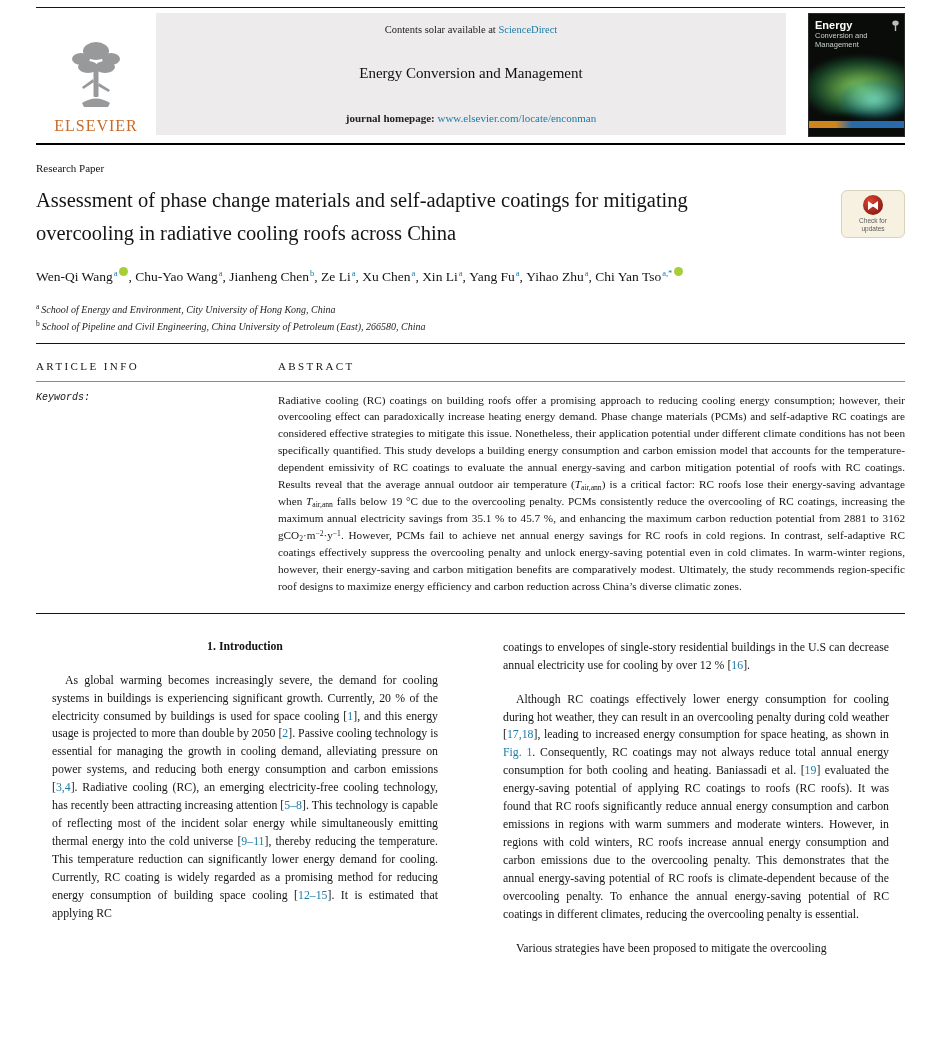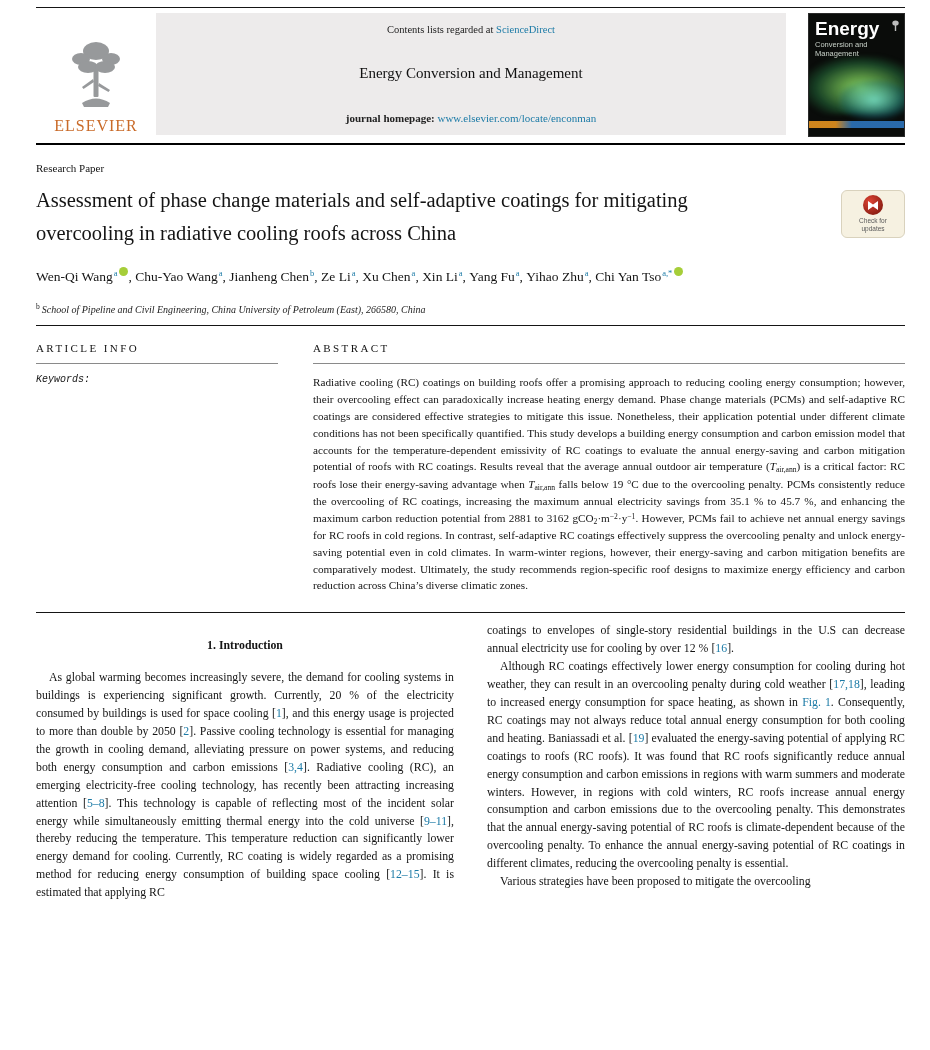--- a/index.html
+++ b/index.html
@@ -31,21 +31,21 @@
   .contents-line{font-size:10.5px;color:#222;}
   .mast-title{font-size:15px;color:#111;}
   .homepage-line{font-size:11px;color:#222;}
   .homepage-line b{font-weight:700;}
   .link{color:var(--link);text-decoration:none;cursor:pointer;}
 
   
   .cover{width:95px;height:122px;margin-left:22px;background:#0a0c0a;position:relative;
     overflow:hidden;border:1px solid #2a2a2a;cursor:pointer;flex-shrink:0;}
   .cover-title{position:absolute;top:5px;left:6px;font-family:"Liberation Sans",sans-serif;z-index:3;}
-  .cover-line1{font-size:19px;font-weight:bold;color:#fff;line-height:1.1;}
+  .cover-line1{font-size:11px;font-weight:bold;color:#fff;line-height:1.1;}
   .cover-line2,.cover-line3{font-size:7.5px;color:#c9d2c9;line-height:1.25;}
   .cover-glow1{position:absolute;left:-6px;top:42px;width:105px;height:58px;z-index:1;
     background:radial-gradient(ellipse at 55% 55%,rgba(150,225,95,.95),rgba(40,130,70,.45) 55%,transparent 75%);
     filter:blur(2px);}
   .cover-glow2{position:absolute;left:30px;top:66px;width:70px;height:40px;z-index:2;
     background:radial-gradient(ellipse at 50% 50%,rgba(120,230,210,.8),rgba(20,110,130,.35) 60%,transparent 78%);
     filter:blur(2px);}
   .cover-strip{position:absolute;bottom:8px;left:0;right:0;height:7px;z-index:3;
     background:linear-gradient(90deg,#d88b1e 0 28%,#2b6fb3 45% 100%);opacity:.95;}
   .cover-mark{position:absolute;top:4px;right:4px;width:9px;height:12px;z-index:3;opacity:.85;}
@@ -65,39 +65,39 @@
   .authors{margin-top:15px;font-size:13.5px;line-height:1.75;max-width:830px;}
   .author{white-space:nowrap;}
   .author-sup{color:var(--link);font-size:8.5px;vertical-align:super;margin-left:1px;}
   .orcid{display:inline-block;width:9px;height:9px;border-radius:50%;background:#a6ce39;
     vertical-align:super;margin-left:2px;cursor:pointer;}
   .affiliations{margin-top:12px;}
   .affiliation{font-size:10px;font-style:italic;line-height:1.6;color:#1c1c1c;}
   .aff-sup{font-size:7.5px;vertical-align:super;font-style:normal;margin-right:2px;}
 
   
-  .info-abstract{display:flex;gap:35px;padding:12px 0 16px;}
+  .info-abstract{display:flex;padding:12px 0 16px;}
   .info-col{width:242px;flex-shrink:0;}
   .abstract-col{flex:1;}
   .col-heading{font-size:11px;letter-spacing:2.4px;padding:4px 0 9px;border-bottom:1px solid #8a8a8a;
     margin-bottom:10px;font-weight:400;}
   .kw-label{font-style:italic;font-size:10px;margin-bottom:3px;font-family:Liberation Mono, monospace;}
   .keyword{font-size:10px;line-height:1.45;}
   .abstract-text{font-size:11.2px;line-height:1.5;text-align:justify;}
 
   .seg-link{color:var(--link);cursor:pointer;}
   .seg-em{font-style:italic;}
   .seg-sub{font-size:.68em;vertical-align:-.25em;}
   .seg-sup{font-size:.68em;vertical-align:.4em;}
 
   
   .body-cols{display:flex;gap:33px;margin-top:9px;}
   .bcol{flex:1;font-size:11.8px;line-height:1.52;text-align:justify;}
   .section-heading{font-size:11.8px;font-weight:700;margin:15px 0 14px;text-align:center;}
-  .bcol p{margin:0;}
+  .bcol p{margin:16px;}
   .indent{text-indent:13px;}
 </style>
 </head>
 <body>
 
 <div class="page">
 
   <div class="rule-thin"></div>
 
   <div class="masthead">
@@ -115,21 +115,21 @@
             <path d="M35 46 L46 53 l-1.5 2 L34 49 Z"></path>
             <path d="M18 66 q14 -9 28 0 l-2 4 H20 Z"></path>
           </g>
         </svg>
       </span>
       <div class="elsevier-word">ELSEVIER</div>
     </div>
 
     <div class="mast-center">
       <div class="contents-line">
-        <span>Contents lists regarded at </span><span class="link">ScienceDirect</span>
+        <span>Contents solar available at </span><span class="link">ScienceDirect</span>
       </div>
       <div class="mast-title">Energy Conversion and Management</div>
       <div class="homepage-line">
         <b>journal homepage: </b><span class="link">www.elsevier.com/locate/enconman</span>
       </div>
     </div>
 
     <div class="cover">
       <div class="cover-title">
         <div class="cover-line1">Energy</div>
@@ -164,20 +164,21 @@
       </div>
     </div>
   </div>
 
   <div class="authors">
     
   <span class="author"><span class="author-name">Wen-Qi Wang</span><span class="author-sup">a</span><span class="orcid"></span><span class="author-sep">,&nbsp;</span></span><span class="author"><span class="author-name">Chu-Yao Wang</span><span class="author-sup">a</span><span class="author-sep">,&nbsp;</span></span><span class="author"><span class="author-name">Jianheng Chen</span><span class="author-sup">b</span><span class="author-sep">,&nbsp;</span></span><span class="author"><span class="author-name">Ze Li</span><span class="author-sup">a</span><span class="author-sep">,&nbsp;</span></span><span class="author"><span class="author-name">Xu Chen</span><span class="author-sup">a</span><span class="author-sep">,&nbsp;</span></span><span class="author"><span class="author-name">Xin Li</span><span class="author-sup">a</span><span class="author-sep">,&nbsp;</span></span><span class="author"><span class="author-name">Yang Fu</span><span class="author-sup">a</span><span class="author-sep">,&nbsp;</span></span><span class="author"><span class="author-name">Yihao Zhu</span><span class="author-sup">a</span><span class="author-sep">,&nbsp;</span></span><span class="author"><span class="author-name">Chi Yan Tso</span><span class="author-sup">a,*</span><span class="orcid"></span></span></div>
 
   <div class="affiliations">
 
+  <div class="affiliation"><sup class="aff-sup">a</sup><span>School of Energy and Environment, City University of Hong Kong, China</span></div>
       <div class="affiliation"><sup class="aff-sup">b</sup><span>School of Pipeline and Civil Engineering, China University of Petroleum (East), 266580, China</span></div>
     </div>
 
   <div class="rule-thin"></div>
 
   <div class="info-abstract">
     <div class="info-col">
       <div class="col-heading">ARTICLE INFO</div>
       <div class="kw-label">Keywords:</div>
       <div>

